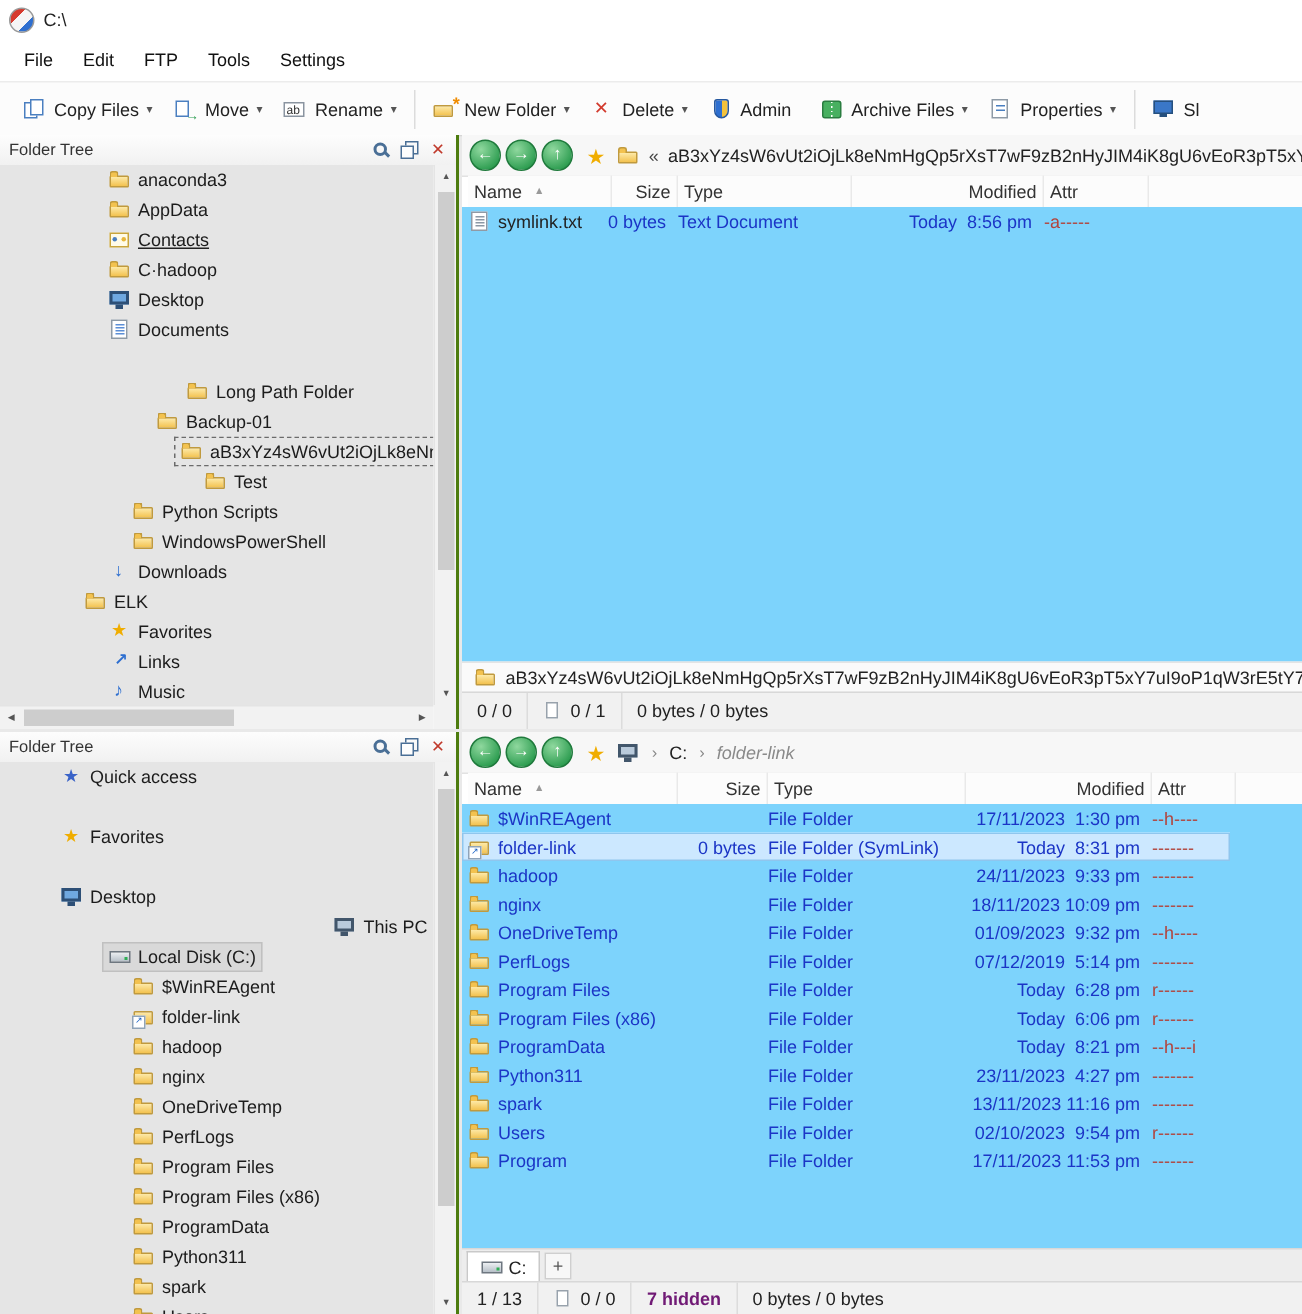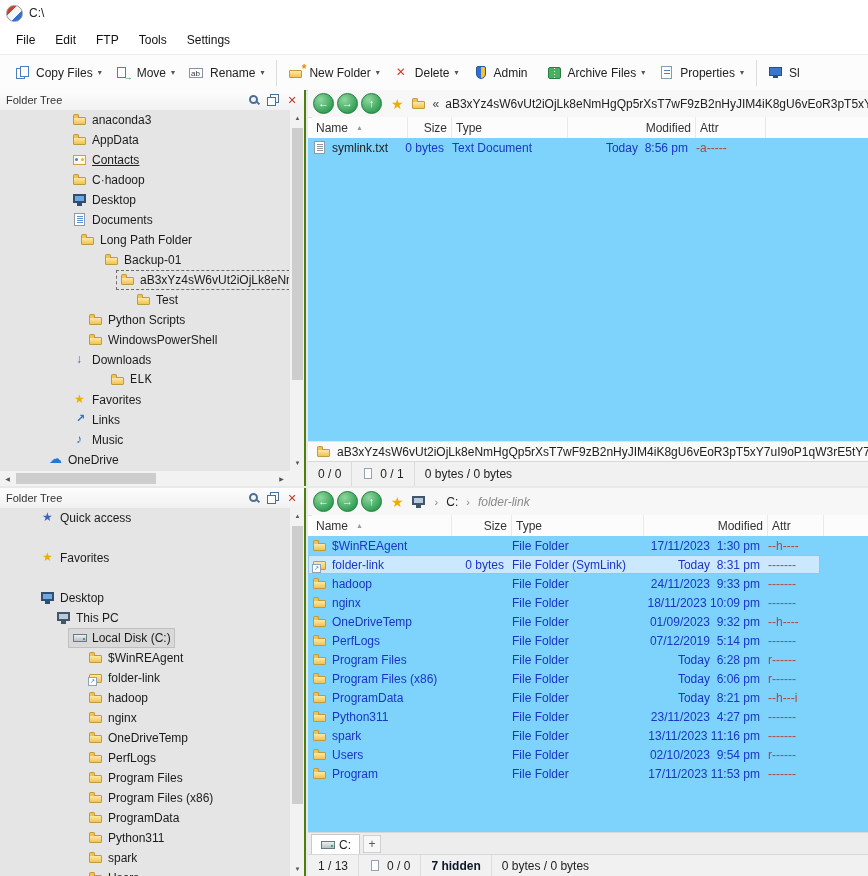--- a/index.html
+++ b/index.html
@@ -128,21 +128,21 @@
   .pane-top .fname{color:#222}
   .c-attr{color:#b2443c}
   .fhead .cell{color:#333}
 
   .folderbar{position:absolute;left:0;right:0;bottom:24px;height:20px;background:#fafafa;border-top:1px solid #e4e4e4;
     display:flex;align-items:center;gap:5px;padding-left:8px;overflow:hidden;white-space:nowrap;color:#222}
   .statusbar{position:absolute;left:0;right:0;bottom:0;display:flex;align-items:center;background:#f1f1f1;border-top:1px solid #d8d8d8;color:#222}
   .pane-top .statusbar{height:24px}
   .pane-bot .statusbar{height:21px}
   .sseg{display:flex;align-items:center;gap:5px;padding:0 10px;height:100%;border-right:1px solid #dcdcdc}
-  .sseg.hidden-seg{color:#0f172a;font-weight:bold}
+  .sseg.hidden-seg{color:#701a75;font-weight:bold}
   .sseg.last{border-right:none}
 
   .tabbar{position:absolute;left:0;right:0;bottom:21px;height:22px;background:#ededed;border-top:1px solid #d8d8d8;
     display:flex;align-items:flex-end;padding-left:3px}
   .tab{height:20px;background:#fff;border:1px solid #c9c9c9;border-bottom:none;display:flex;align-items:center;gap:3px;padding:0 8px}
   .tabadd{height:16px;width:16px;margin:0 0 2px 3px;background:#f7f7f7;border:1px solid #cfcfcf;
     display:flex;align-items:center;justify-content:center;color:#555;font-size:12px;line-height:1}
 
   
   .vscroll{position:absolute;right:0;top:20px;width:15px;background:#f2f2f2;border-left:1px solid #e4e4e4;box-sizing:border-box}
@@ -285,21 +285,21 @@
               </span>
             </div>
 
             <div class="tree-row" style="padding-left: 68px;">
               <span class="hl">
                 <span class="ico ic-documents"></span>
                 <span class="tl">Documents</span>
               </span>
             </div>
 
-            <div class="tree-row" style="padding-left: 76px;">
+            <div class="tree-row" style="padding-left: 120px; margin-top: 21px;">
               <span class="hl">
                 <span class="ico ic-folder"></span>
                 <span class="tl">Long Path Folder</span>
               </span>
             </div>
 
             <div class="tree-row" style="padding-left: 100px;">
               <span class="hl">
                 <span class="ico ic-folder"></span>
                 <span class="tl">Backup-01</span>
@@ -334,21 +334,21 @@
               </span>
             </div>
 
             <div class="tree-row" style="padding-left: 68px;">
               <span class="hl">
                 <span class="ico ic-downloads"></span>
                 <span class="tl">Downloads</span>
               </span>
             </div>
 
-            <div class="tree-row" style="padding-left: 106px; font-family: Liberation Mono, monospace;">
+            <div class="tree-row" style="padding-left: 52px;">
               <span class="hl">
                 <span class="ico ic-folder"></span>
                 <span class="tl">ELK</span>
               </span>
             </div>
 
             <div class="tree-row" style="padding-left: 68px;">
               <span class="hl">
                 <span class="ico ic-favorites"></span>
                 <span class="tl">Favorites</span>
@@ -485,21 +485,21 @@
               </span>
             </div>
 
             <div class="tree-row" style="padding-left: 36px;">
               <span class="hl">
                 <span class="ico ic-desktop"></span>
                 <span class="tl">Desktop</span>
               </span>
             </div>
 
-            <div class="tree-row" style="padding-left: 52px;">
+            <div class="tree-row" style="padding-left: 52px; justify-content: flex-end;">
               <span class="hl">
                 <span class="ico ic-computer"></span>
                 <span class="tl">This PC</span>
               </span>
             </div>
 
             <div class="tree-row selected" style="padding-left: 68px;">
               <span class="hl">
                 <span class="ico ic-drive"></span>
                 <span class="tl">Local Disk (C:)</span>

